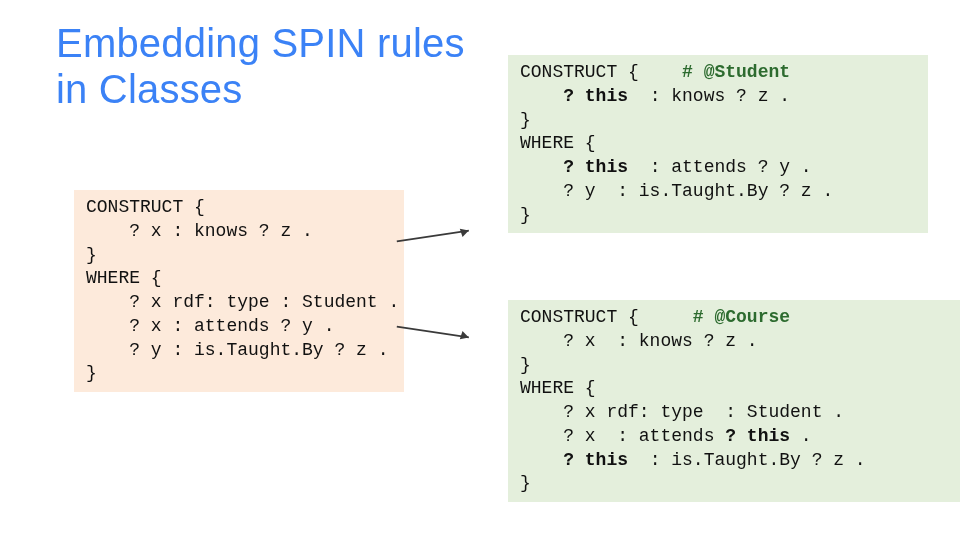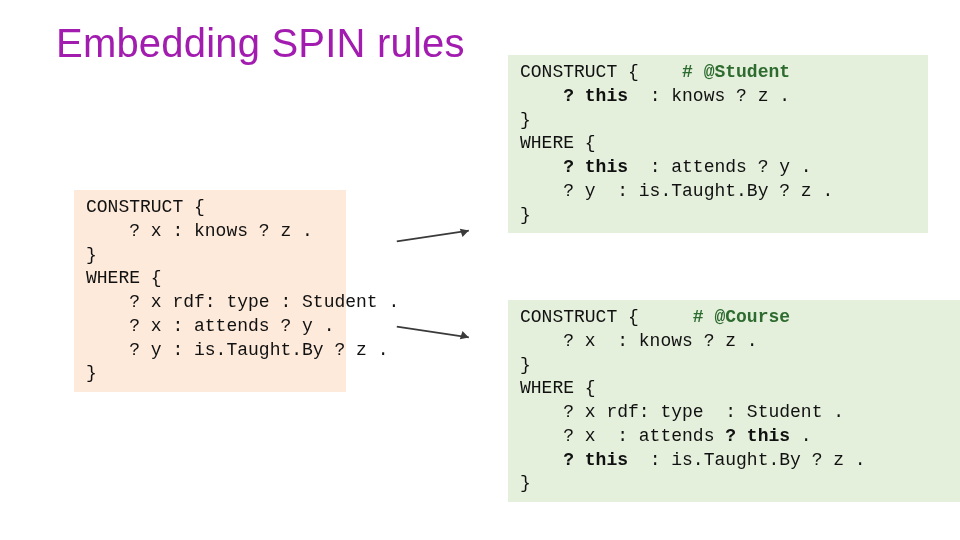--- a/index.html
+++ b/index.html
@@ -17,39 +17,39 @@
     height: 540px;
     box-sizing: border-box;
   }
   .title {
     position: absolute;
     left: 56px;
     top: 20px;
     font-size: 40px;
     line-height: 1.15;
     font-weight: 400;
-    color: #a21caf;
+    color: #3b82f6;
     letter-spacing: 0.2px;
   }
   .codeblock {
     position: absolute;
     box-sizing: border-box;
     padding: 6px 12px 6px 12px;
     font-family: "Courier New", Courier, monospace;
     font-size: 18px;
     line-height: 1.32;
     white-space: pre;
     color: #111;
     margin-left: 18px;
   }
   .cb-left {
     background: #fdeadb;
     left: 56px;
     top: 190px;
-    width: 272px;
+    width: 330px;
     min-height: 200px;
   }
   .cb-top {
     background: #e4efdc;
     left: 490px;
     top: 55px;
     width: 420px;
   }
   .cb-bot {
     background: #e4efdc;
@@ -69,20 +69,21 @@
   .arrow-down { top: 322px; }
   .arrow svg { width: 100%; height: 100%; }
 </style>
 </head>
 <body>
 
 <div class="slide">
 
   <div class="title">
     <span>Embedding SPIN rules</span><br>
+    <span>in Classes</span>
   </div>
 
   <div class="codeblock cb-left"><span>CONSTRUCT {</span>
 <span>    ? x : knows ? z .</span>
 <span>}</span>
 <span>WHERE {</span>
 <span>    ? x rdf: type : Student .</span>
 <span>    ? x : attends ? y .</span>
 <span>    ? y : is.Taught.By ? z .</span>
 <span>}</span></div>

